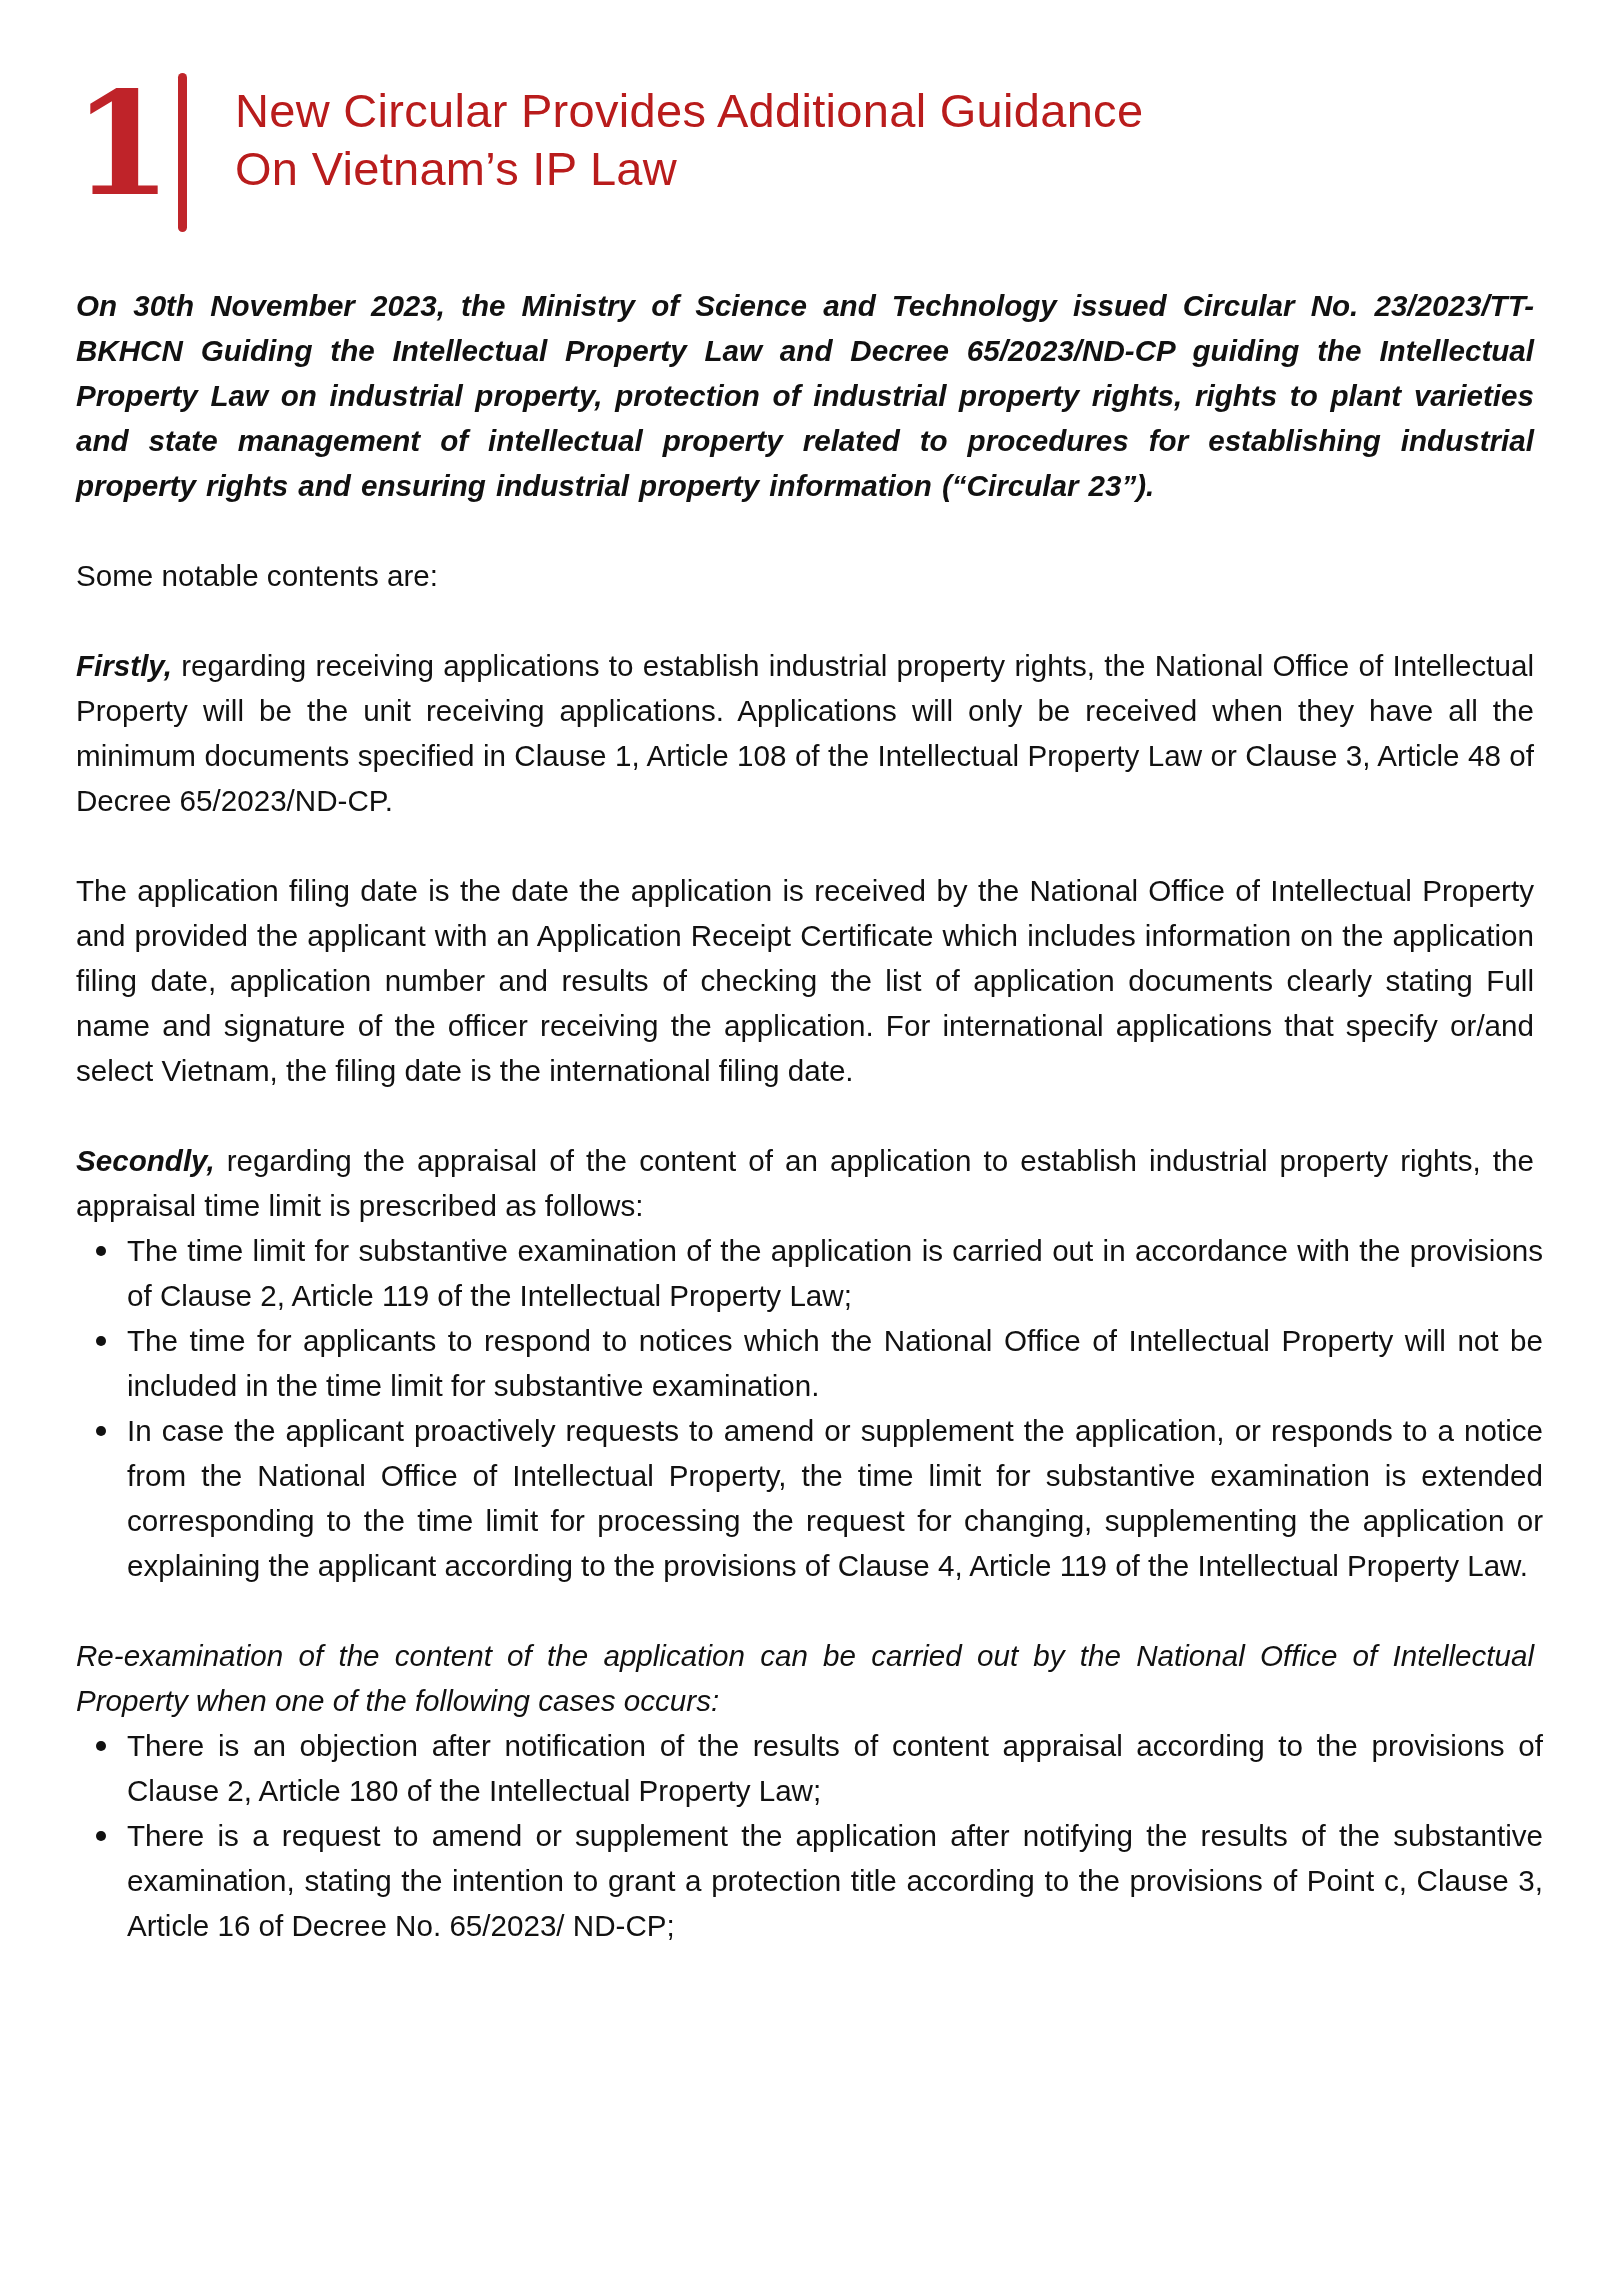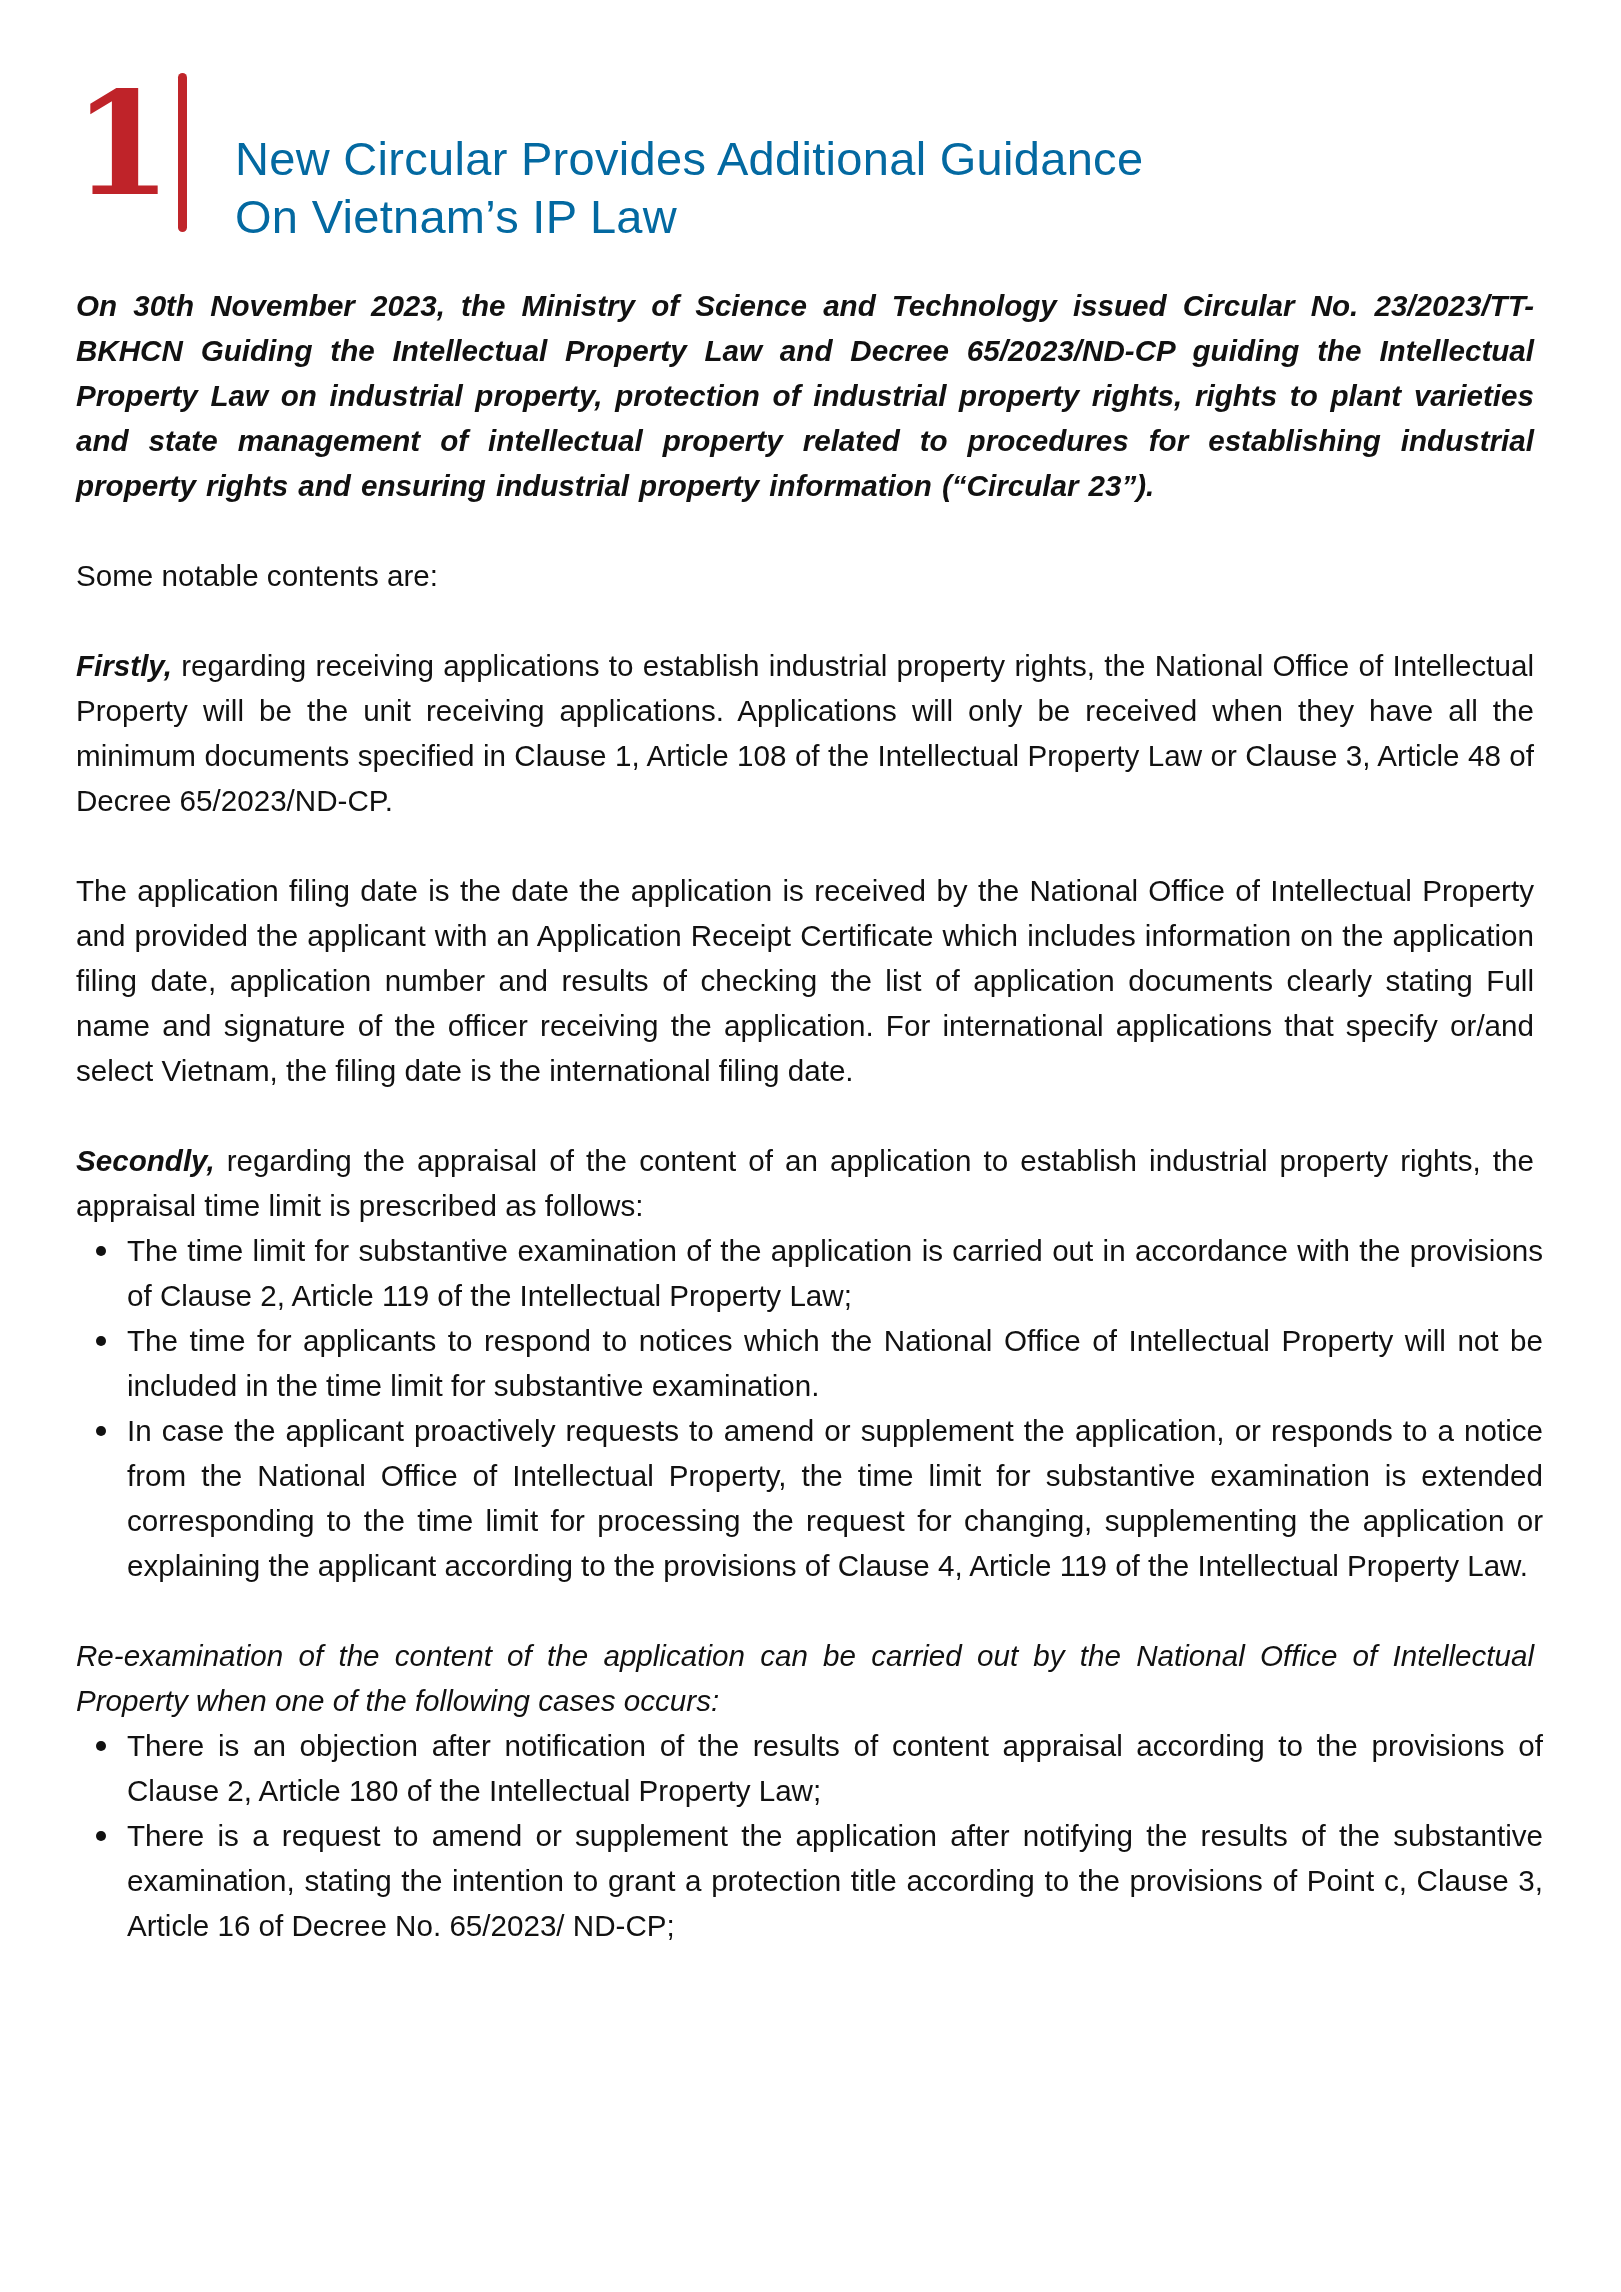--- a/index.html
+++ b/index.html
@@ -37,24 +37,23 @@
     background: #c0252a;
   }
   .title {
     position: absolute;
     left: 235px;
     top: 82px;
     width: 1254px;
     font-family: "Liberation Sans", "DejaVu Sans", sans-serif;
     font-size: 47px;
     line-height: 58px;
-    color: #0369a1;
+    color: #b91c1c;
     font-weight: normal;
     letter-spacing: 0.3px;
-    margin-top: 48px;
   }
   .content {
     position: absolute;
     left: 76px;
     top: 283px;
     width: 1467px;
     font-size: 29.6px;
     line-height: 45px;
     text-align: justify;
   }

